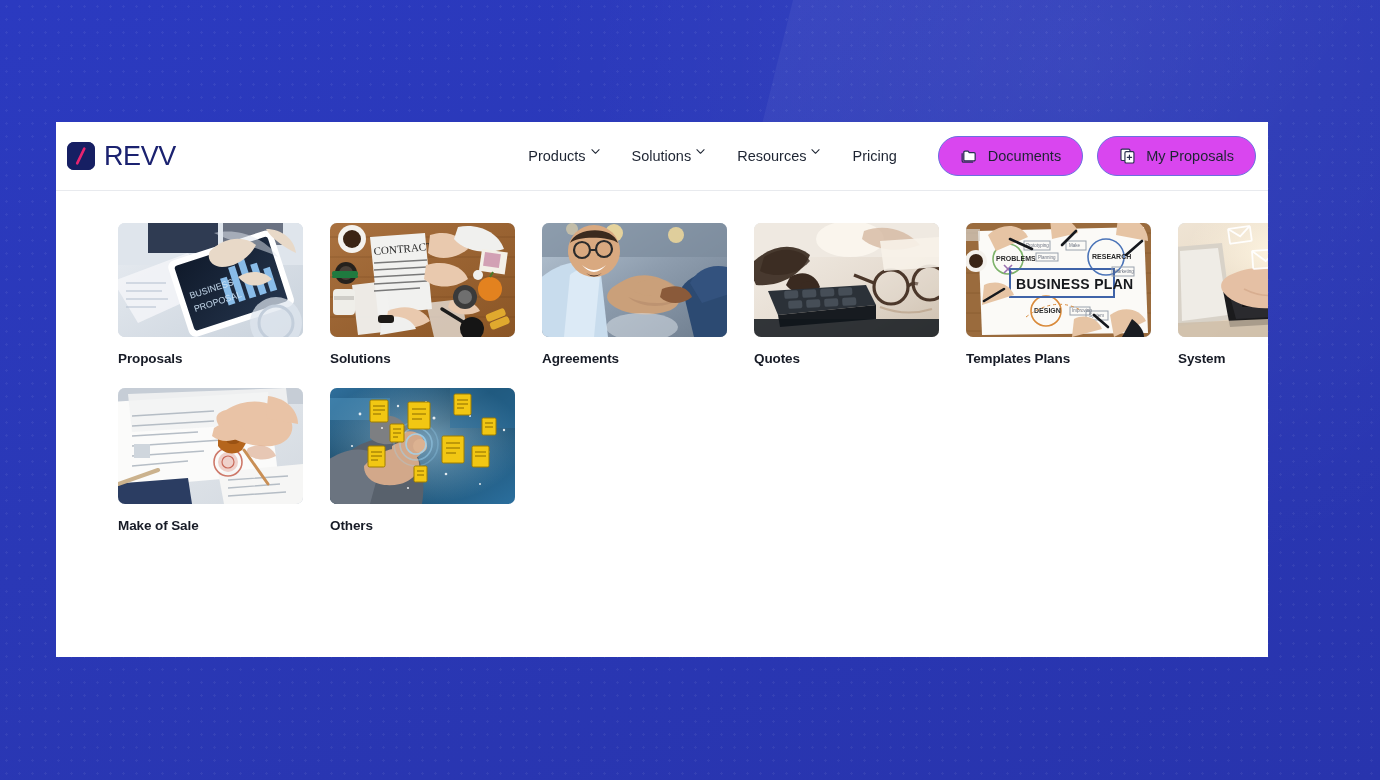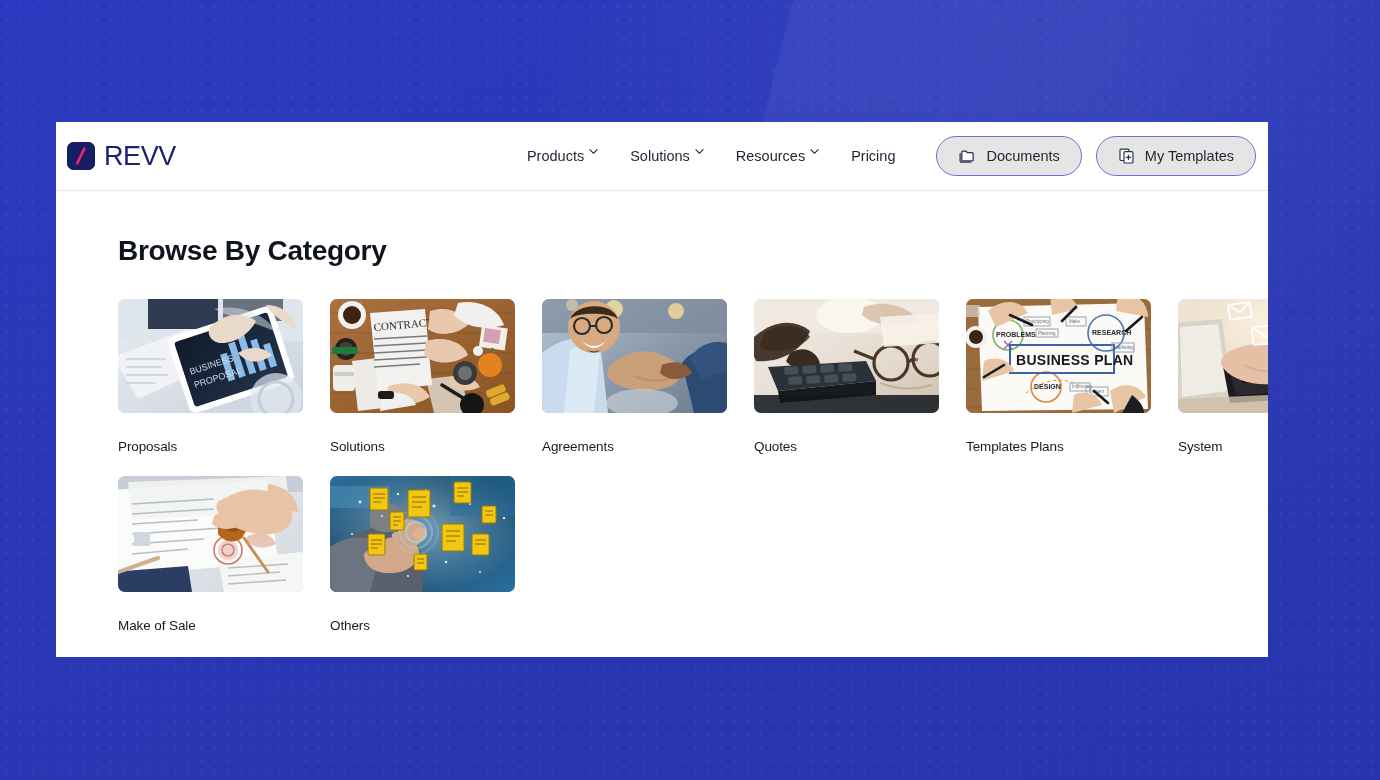--- a/index.html
+++ b/index.html
@@ -117,21 +117,21 @@
     margin-left: 25px;
   }
   .pill {
     display: flex;
     align-items: center;
     gap: 9px;
     height: 40px;
     padding: 0 21px;
     border: 1.4px solid #6b6fe0;
     border-radius: 22px;
-    background: #e5e5e5;
+    background: #d946ef;
     font-size: 14.5px;
     color: #1d2432;
     cursor: pointer;
     white-space: nowrap;
   }
   .pill svg { display: block; flex: none; }
 
   
   .content { padding: 0 11px; }
 
@@ -158,23 +158,23 @@
     width: 185px;
     height: 114px;
     border-radius: 7px;
     overflow: hidden;
     position: relative;
     background: #cfd6de;
   }
   .thumb svg { display: block; width: 100%; height: 100%; }
 
   .cat-label {
-    margin-top: 26px;
+    margin-top: 14px;
     font-size: 13.5px;
-    font-weight: normal;
+    font-weight: bold;
     color: #171b26;
     letter-spacing: -0.1px;
   }
 
   .row2 .thumb { height: 116px; }
 </style>
 </head>
 <body>
 
 <div class="bg">
@@ -242,30 +242,29 @@
         </button>
 
         <button class="pill">
           <span>
             <svg width="18" height="18" viewBox="0 0 20 20">
               <rect x="2.2" y="2.4" width="10" height="12.6" rx="1.4" fill="#fff" stroke="#2a3150" stroke-width="1.3"></rect>
               <rect x="6.6" y="5.2" width="10" height="12.6" rx="1.4" fill="#fff" stroke="#2a3150" stroke-width="1.3"></rect>
               <path d="M11.6 9.1v4.8M9.2 11.5h4.8" stroke="#2a3150" stroke-width="1.3" stroke-linecap="round"></path>
             </svg>
           </span>
-          <span>My Templates</span>
+          <span>My Proposals</span>
         </button>
 
       </div>
     </nav>
   </header>
 
   <div class="content">
 
-    <h1 class="page-title">Browse By Category</h1>
 
     <div class="grid">
 
       <div class="cat-card">
         <div class="thumb">
           <svg viewBox="0 0 185 114" preserveAspectRatio="xMidYMid slice">
             <defs>
               <linearGradient id="pr-bg" x1="0" y1="0" x2="1" y2="1">
                 <stop offset="0" stop-color="#e9edf2"></stop>
                   <stop offset="1" stop-color="#c9d2dc"></stop>

